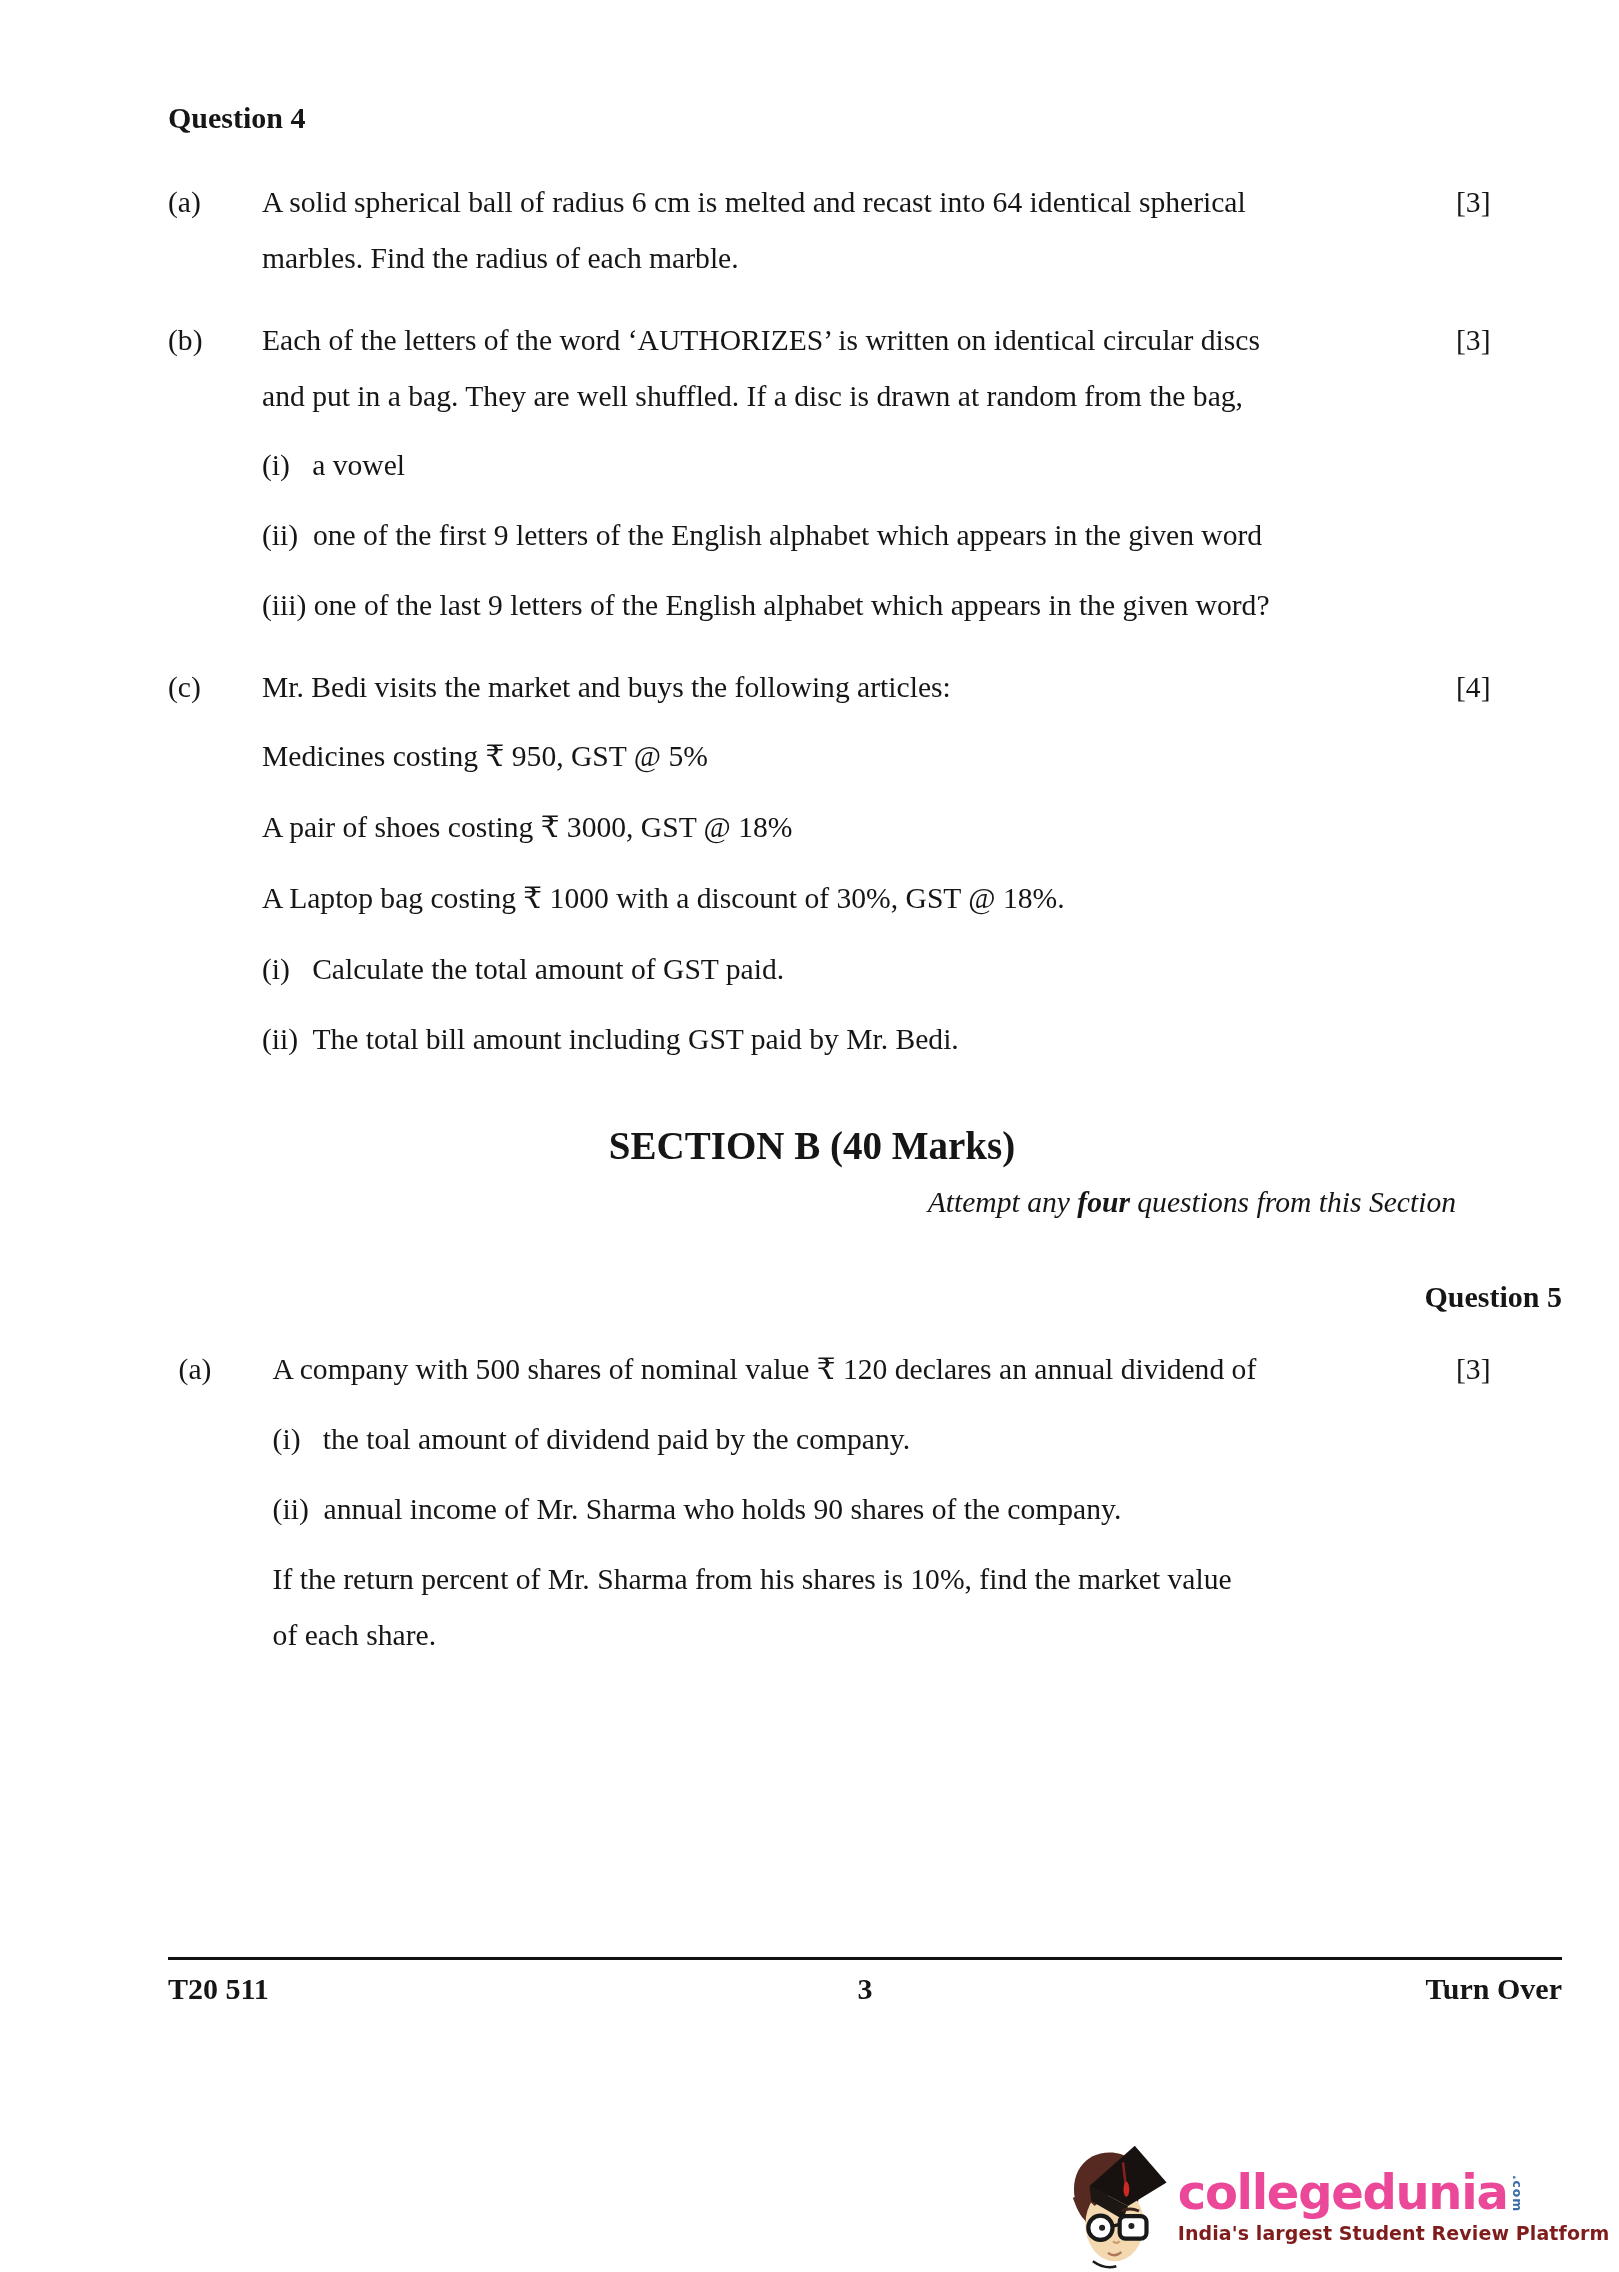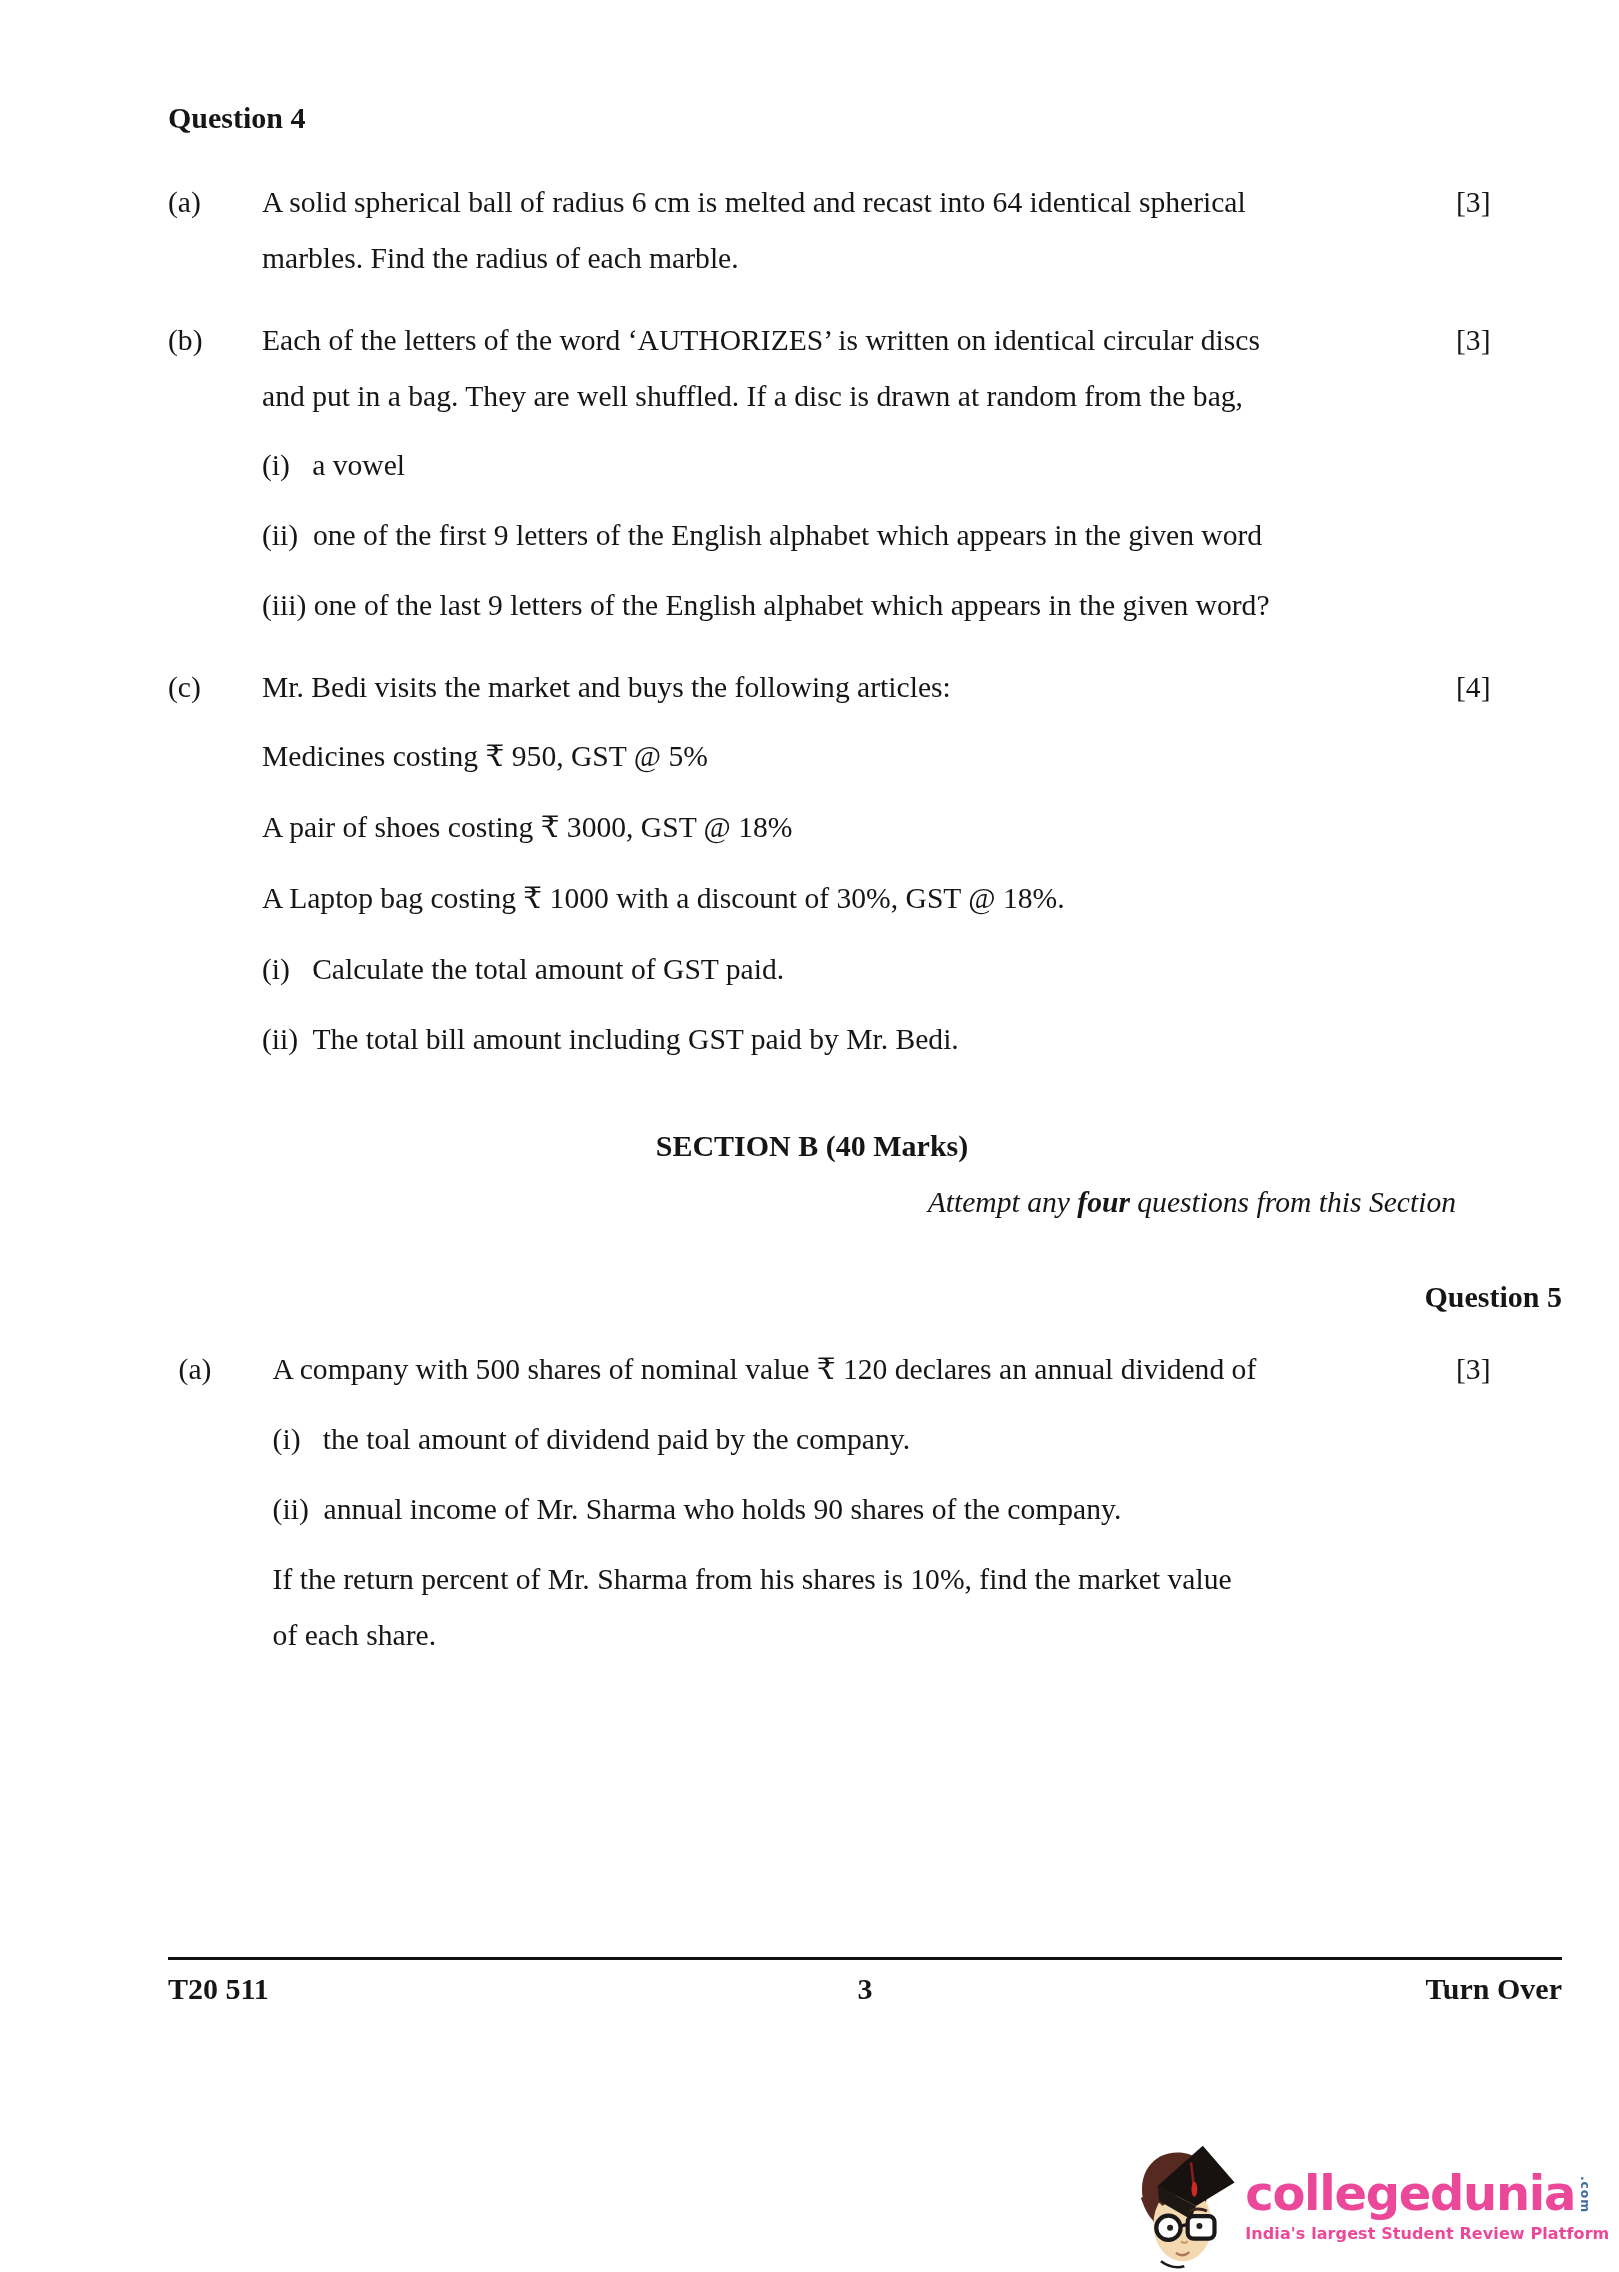--- a/index.html
+++ b/index.html
@@ -35,21 +35,21 @@
     grid-template-columns: 94px 1fr 106px;
     align-items: start;
     margin: 0 0 12.4px 0;
   }
   .part .label { font-size: 29.6px; line-height: 56px; }
   .part .marks { font-size: 29.6px; line-height: 56px; text-align: left; }
 
   .center-wrap { width: calc(100% - 106px); text-align: center; }
   .section-head {
     font-weight: bold;
-    font-size: 30px;
+    font-size: 39px;
     line-height: 56px;
     margin: 37px 0 0 0;
   }
   .section-note {
     font-style: italic;
     font-size: 29.6px;
     line-height: 56px;
     margin: 0;
     text-align: right;
   }
@@ -98,22 +98,22 @@
     font-weight: bold;
     font-size: 12.4px;
     color: #3a6ca6;
     letter-spacing: 0.9px;
     margin-left: 2.6px;
     padding-top: 7px;
   }
   .logo-tagline {
     font-family: "DejaVu Sans", "Liberation Sans", sans-serif;
     font-weight: bold;
-    font-size: 16px;
-    color: #ec4899;
+    font-size: 19px;
+    color: #7f1d1d;
     margin-top: 6.2px;
     letter-spacing: 0.1px;
   }
 </style>
 </head>
 <body>
 
 <div class="content">
 
   <div class="qtitle">Question 4</div>

